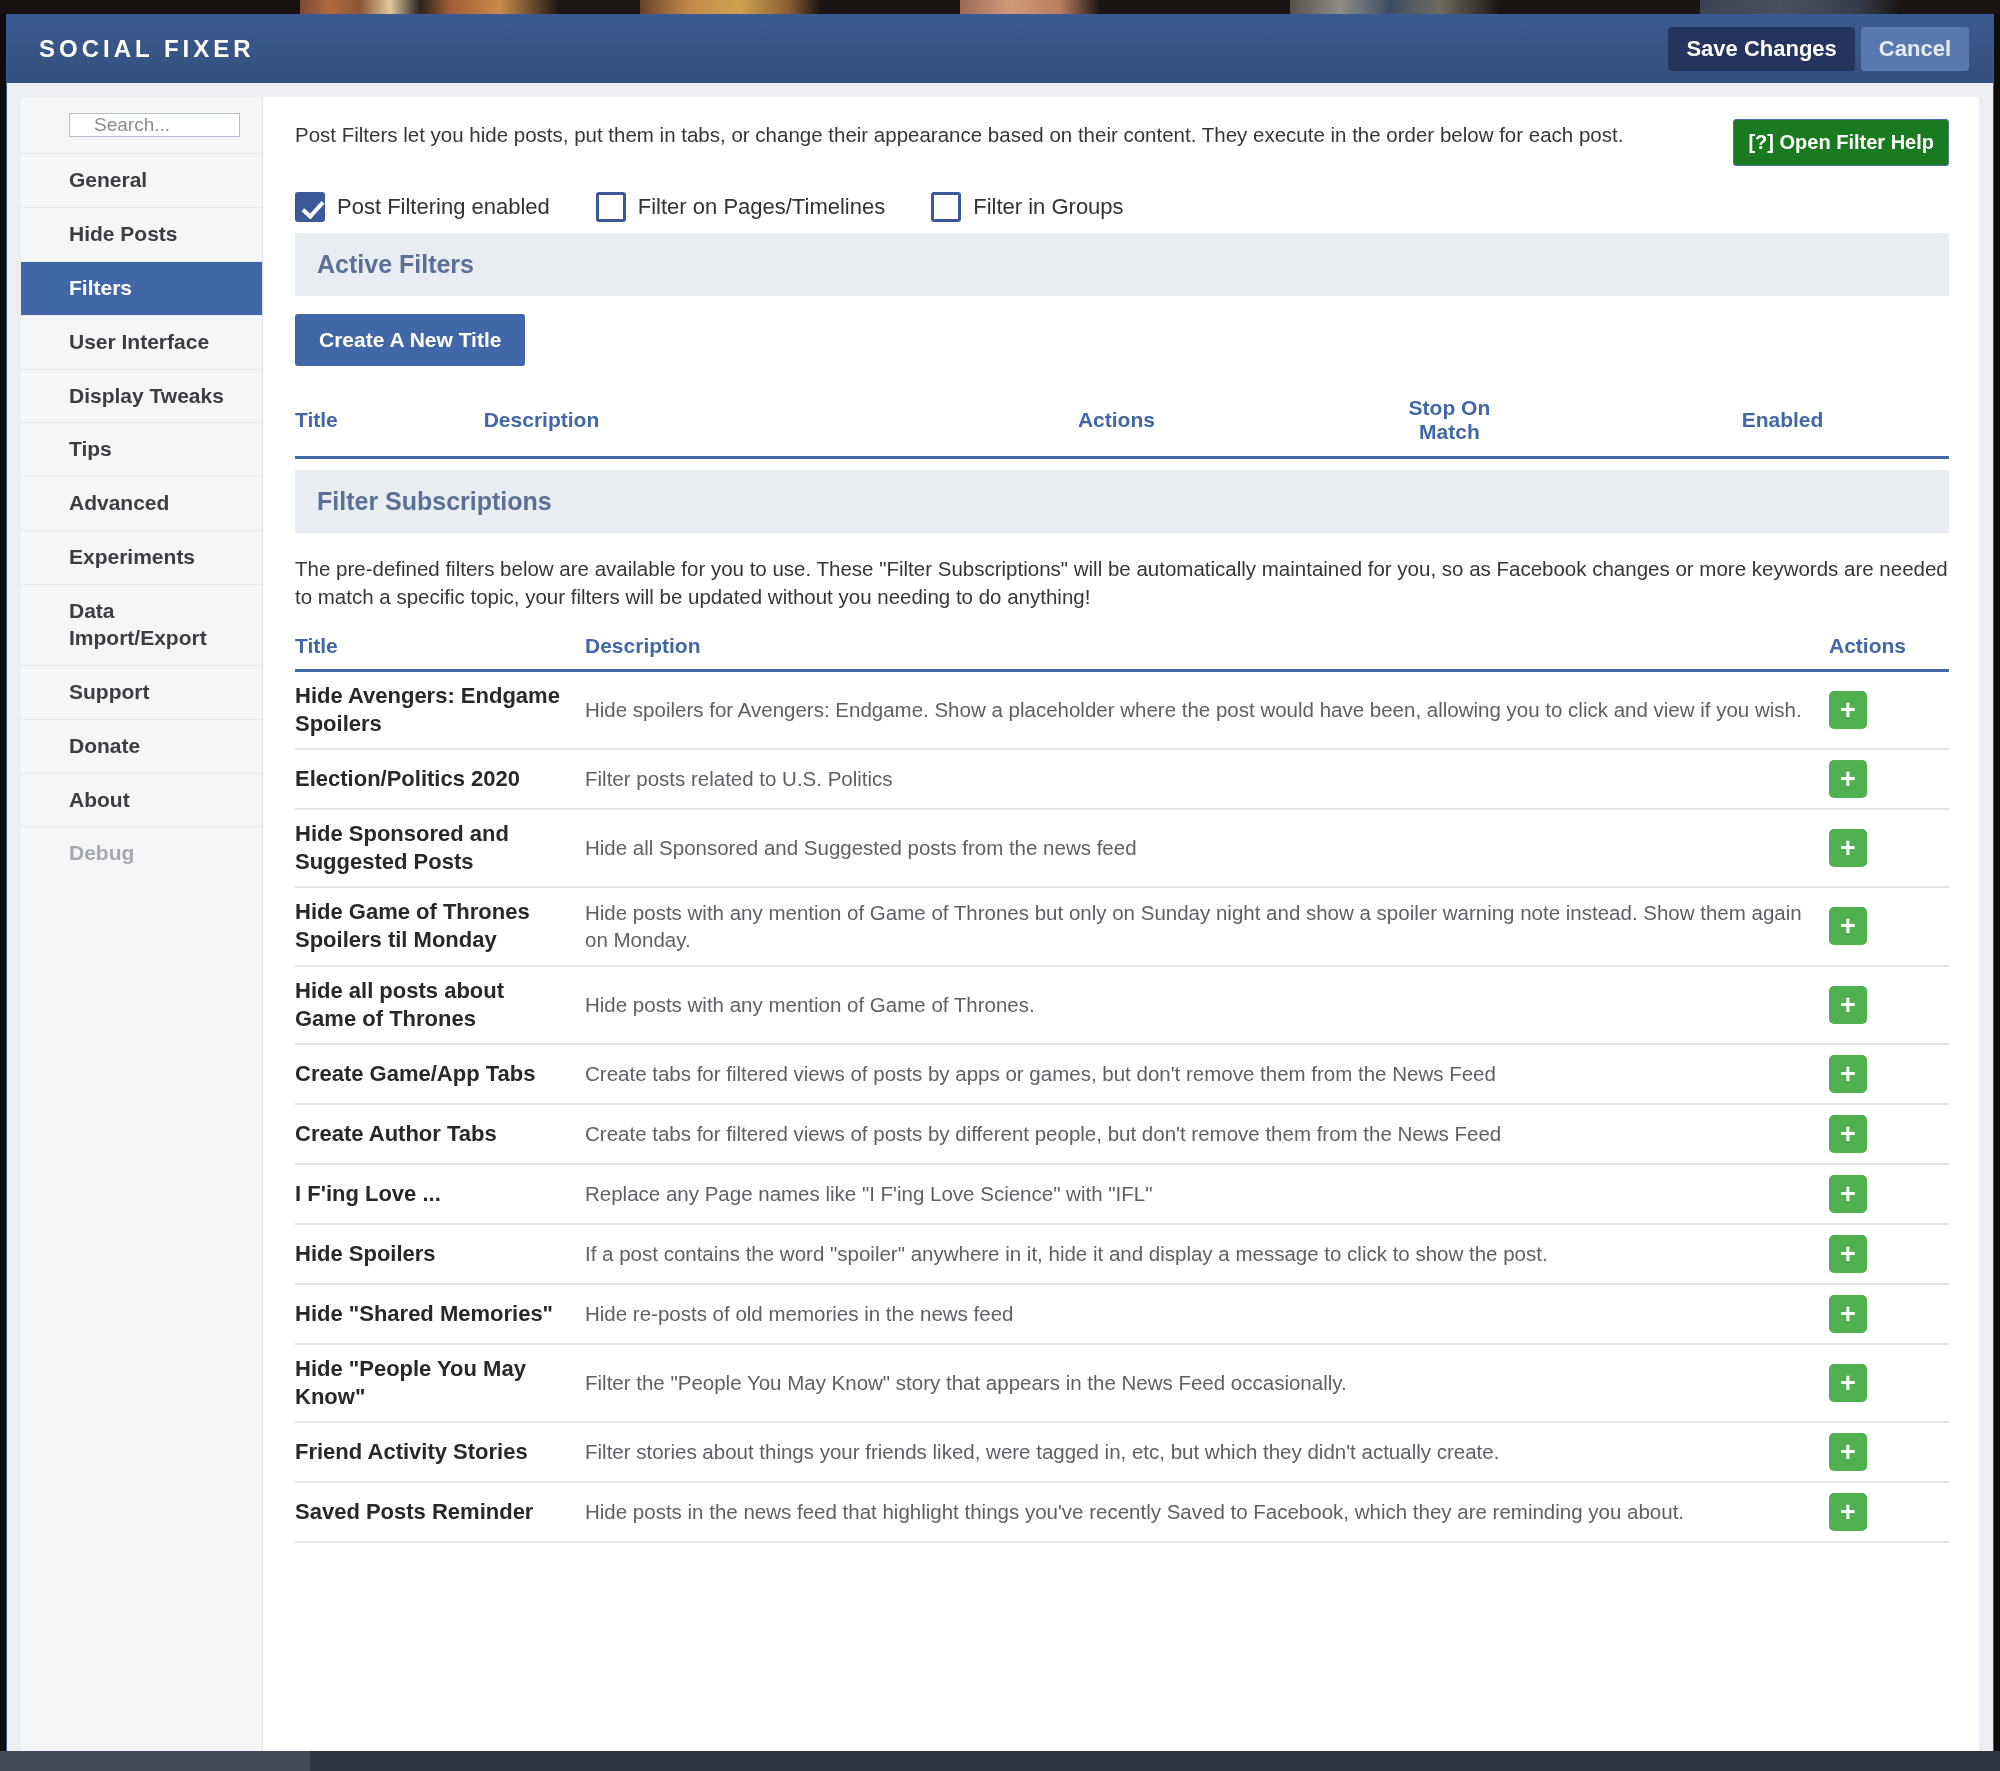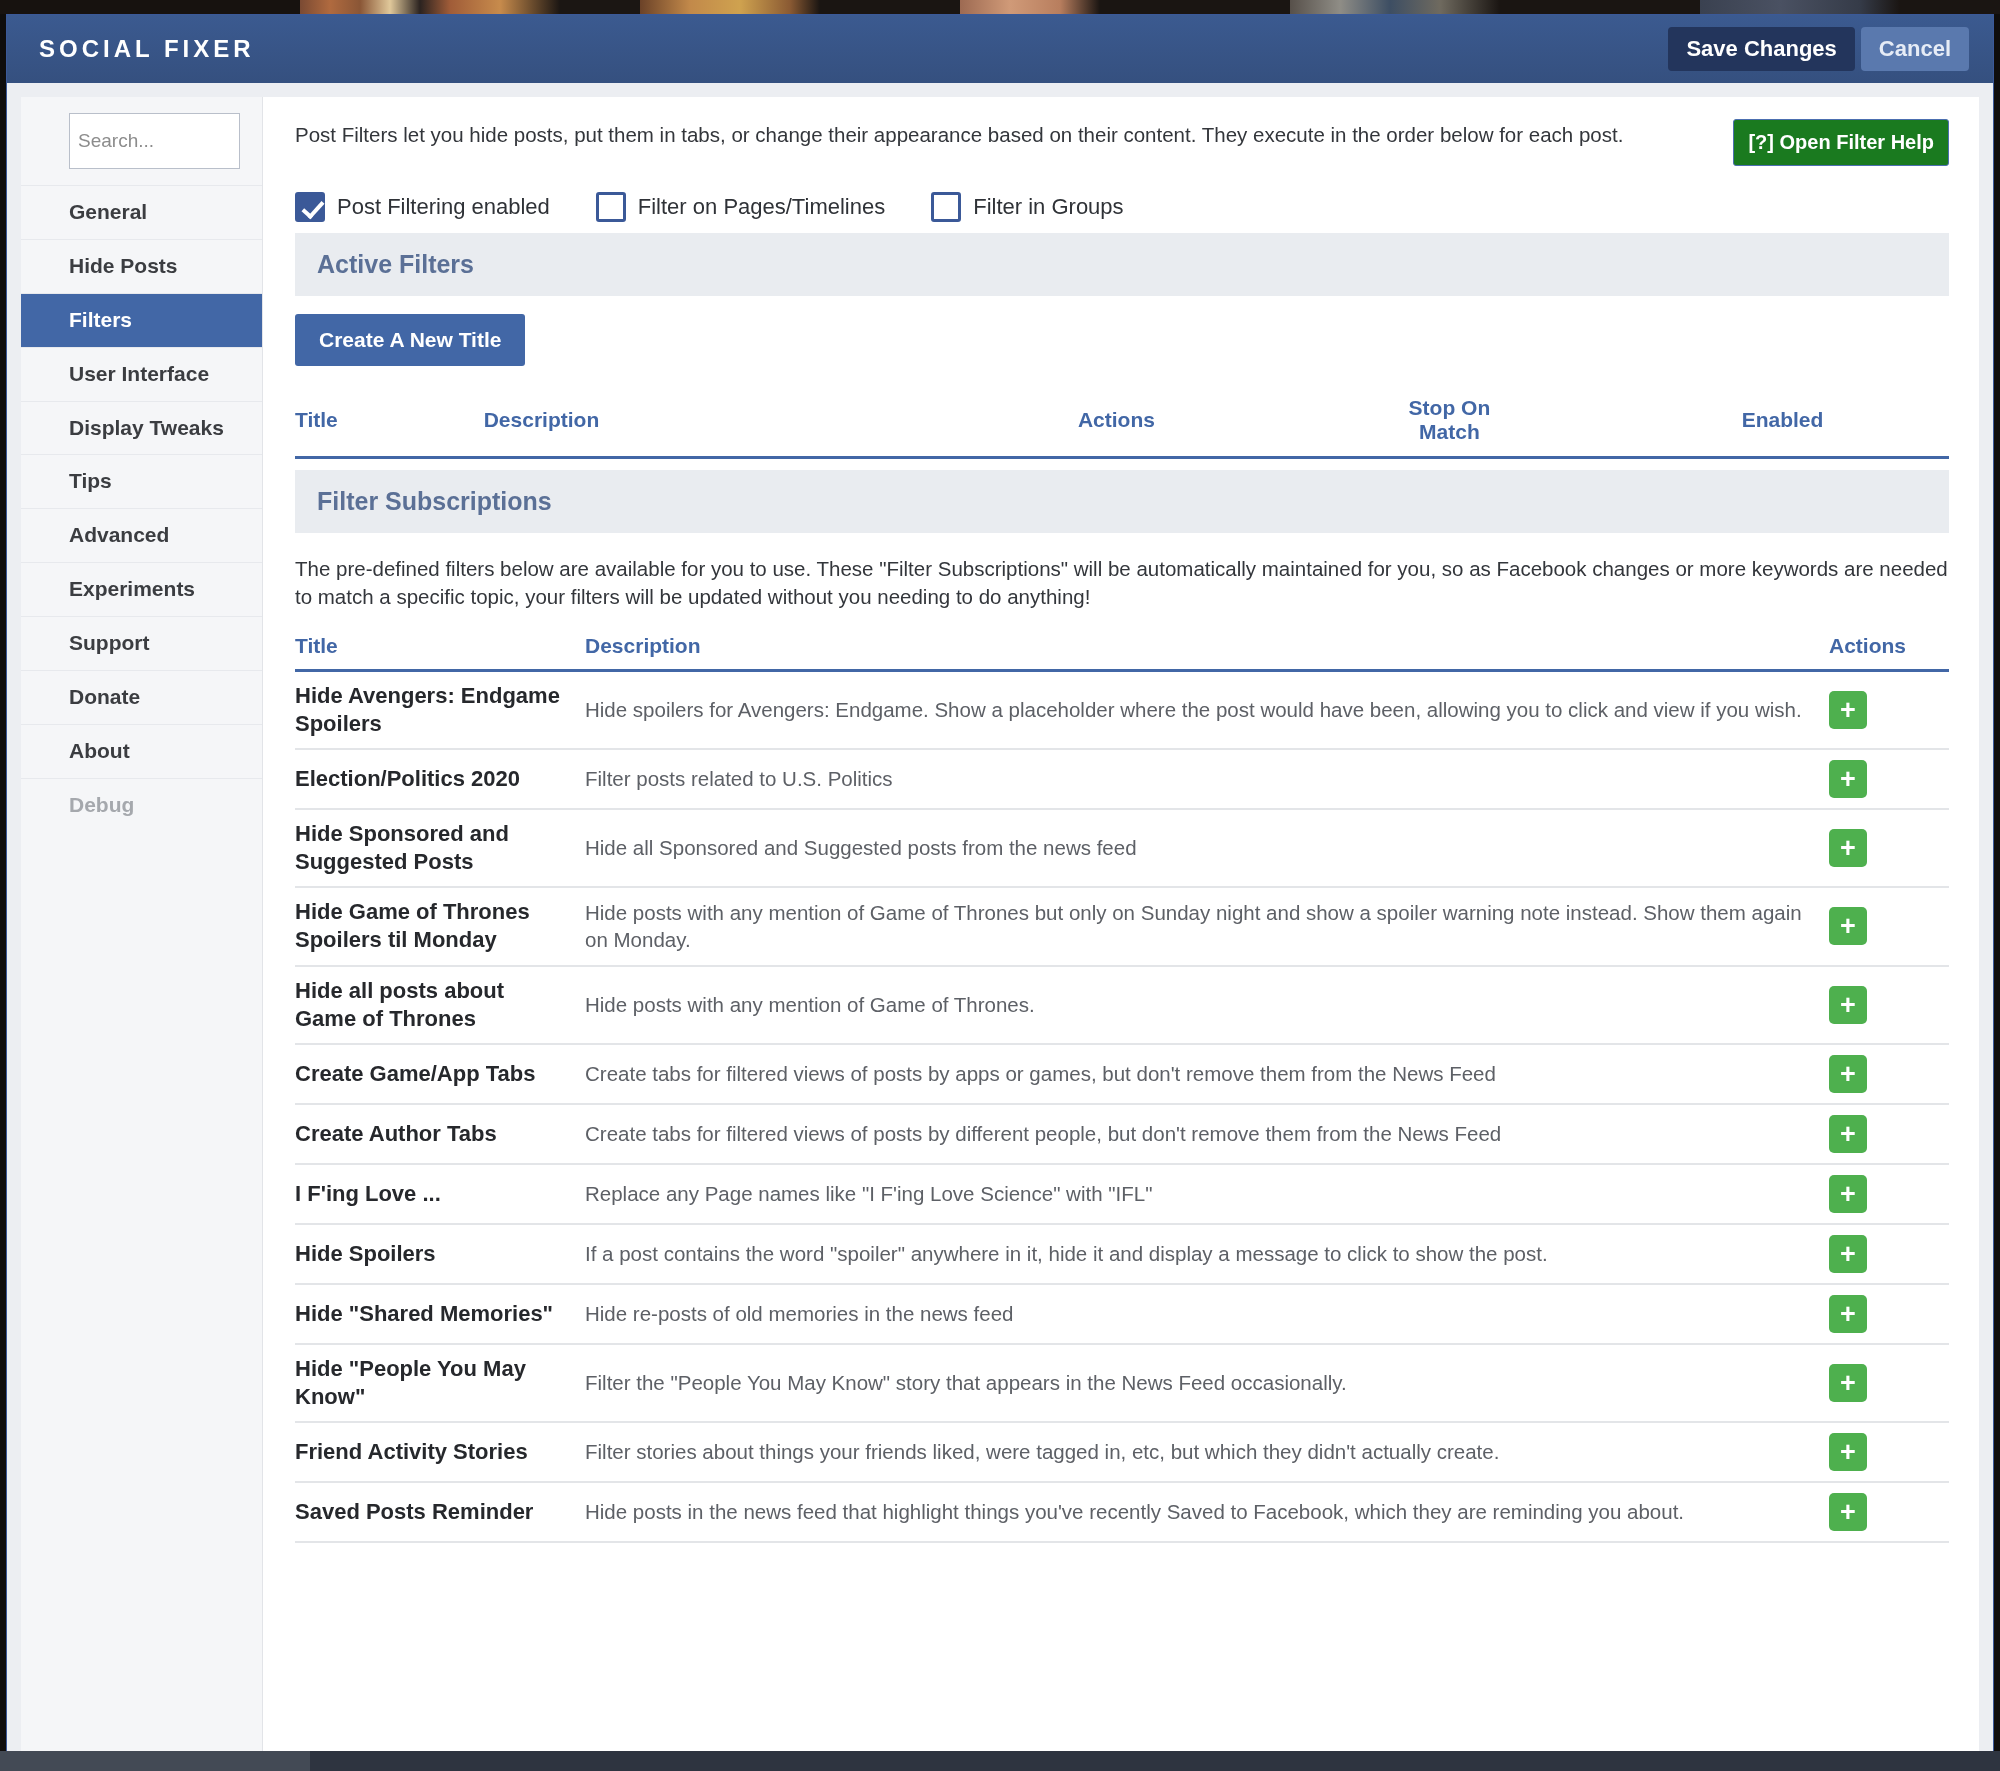--- a/index.html
+++ b/index.html
@@ -90,23 +90,23 @@
   #sidebar {
     width: 242px;
     flex: 0 0 242px;
     background: #f5f6f8;
     border-right: 1px solid #e2e4e8;
     padding-top: 16px;
   }
   #search-wrap { padding: 0 22px 16px 48px; }
   #search-input {
     width: 100%;
-    height: 56px;
+    height: 24px;
     font-size: 19px;
-    padding: 4px 8px;
+    padding: 4px 24px;
     border: 1px solid #b9bfca;
     background: #fff;
     color: #333;
     font-family: "Liberation Sans", sans-serif;
   }
   #search-input::placeholder { color: #8c8c8c; }
   .nav-item {
     padding: 13px 16px 13px 48px;
     font-size: 21px;
     font-weight: bold;
@@ -294,20 +294,21 @@
       </div>
       <div id="nav-list">
           <div class="nav-item">General</div>
           <div class="nav-item">Hide Posts</div>
           <div class="nav-item selected">Filters</div>
           <div class="nav-item">User Interface</div>
           <div class="nav-item">Display Tweaks</div>
           <div class="nav-item">Tips</div>
           <div class="nav-item">Advanced</div>
           <div class="nav-item">Experiments</div>
+          <div class="nav-item">Data Import/Export</div>
           <div class="nav-item">Support</div>
           <div class="nav-item">Donate</div>
           <div class="nav-item">About</div>
           <div class="nav-item disabled">Debug</div>
         </div>
     </div>
 
     <div id="main">
 
       <div id="intro-row">

